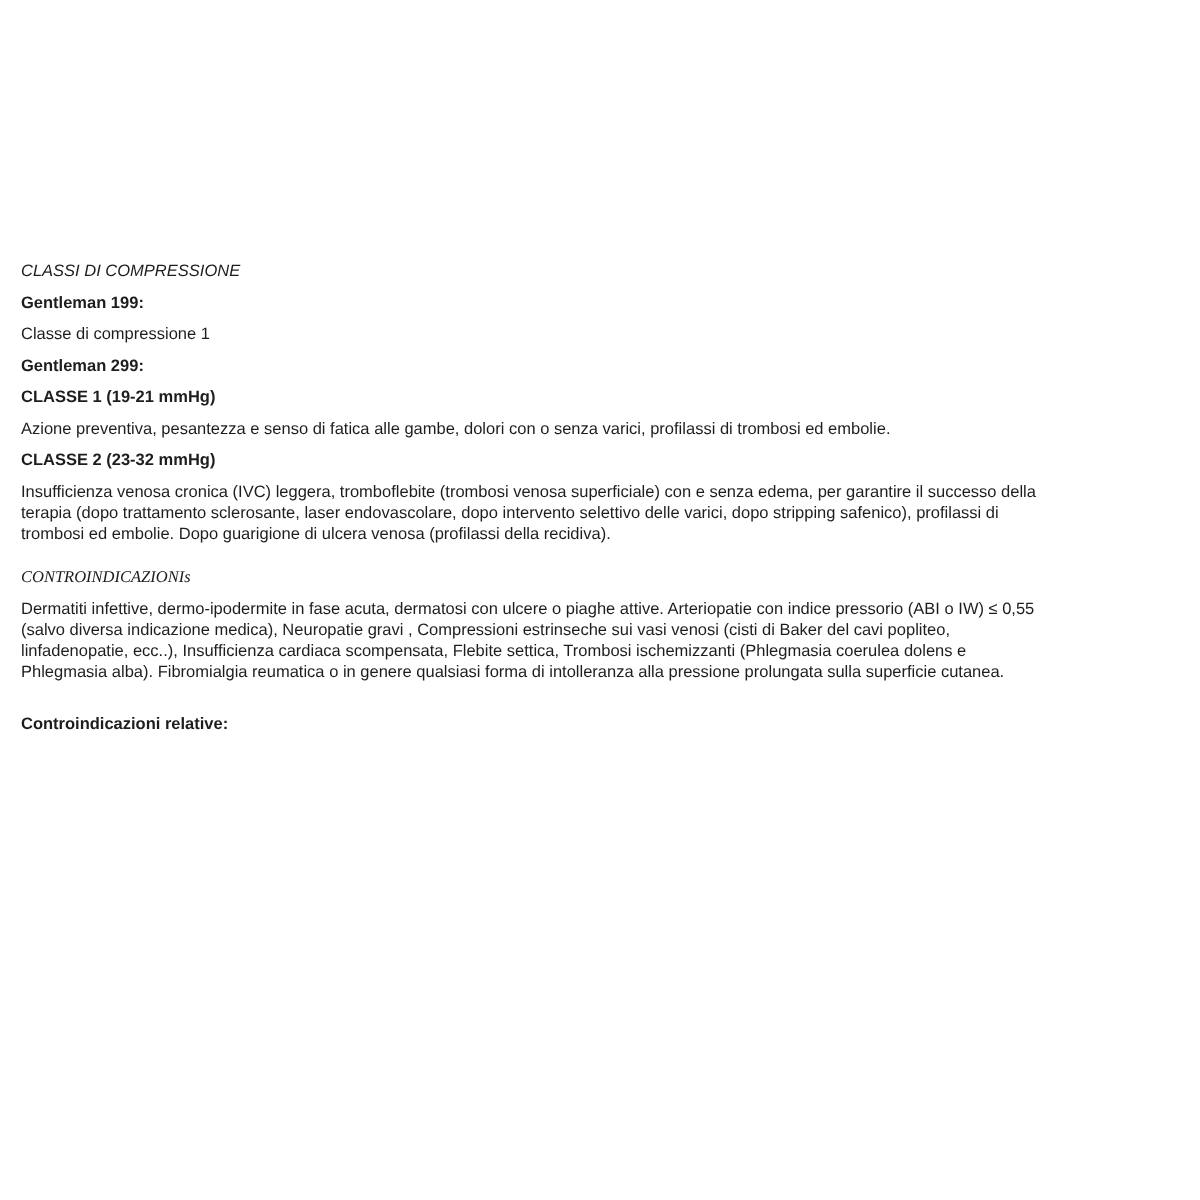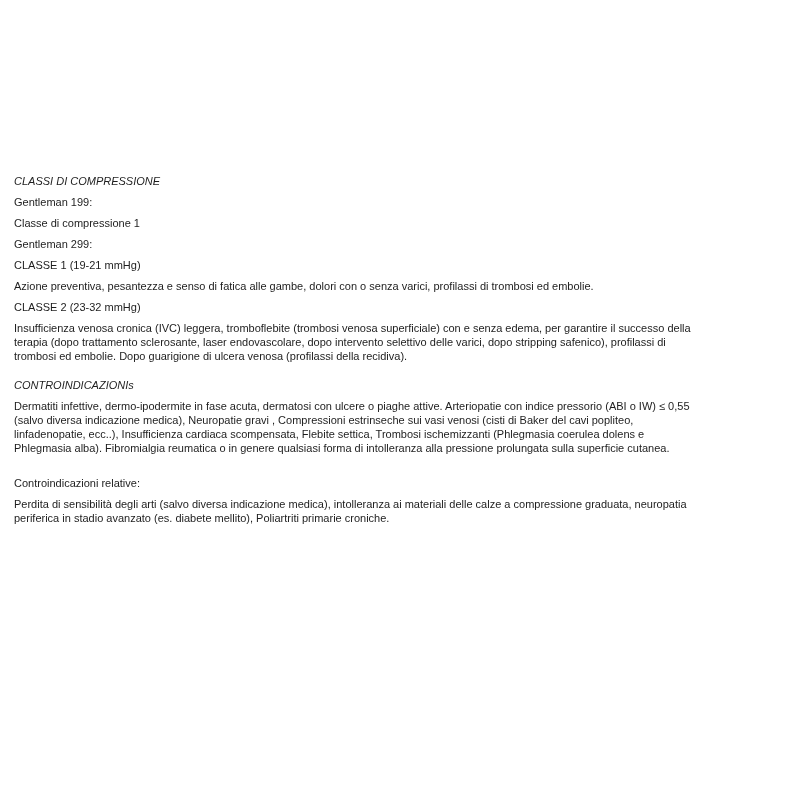--- a/index.html
+++ b/index.html
@@ -23,24 +23,24 @@
     font-size: 11px;
     line-height: 14px;
     margin: 0 0 7px 0;
     letter-spacing: 0;
   }
   .t-italic {
     font-style: italic;
     font-weight: 400;
   }
   .t-bold {
-    font-weight: 400;
+    font-weight: 700;
   }
   .mt20 { margin-top: 20px !important; }
-  .mt15 { margin-top: 15px !important; }
+  .mt15 { margin-top: 15px !important; font-family: Liberation Serif, serif; }
   .mt21 { margin-top: 21px !important; }
 </style>
 </head>
 <body>
 
 <main class="doc">
 
   <section>
     <p class="t-italic">CLASSI DI COMPRESSIONE</p>
     <p class="t-bold">Gentleman 199:</p>
@@ -52,16 +52,15 @@
     <p class="t-bold">CLASSE 1 (19-21 mmHg)</p>
     <p>Azione preventiva, pesantezza e senso di fatica alle gambe, dolori con o senza varici, profilassi di trombosi ed embolie.</p>
     <p class="t-bold">CLASSE 2 (23-32 mmHg)</p>
     <p>Insufficienza venosa cronica (IVC) leggera, tromboflebite (trombosi venosa superficiale) con e senza edema, per garantire il successo della terapia (dopo trattamento sclerosante, laser endovascolare, dopo intervento selettivo delle varici, dopo stripping safenico), profilassi di trombosi ed embolie. Dopo guarigione di ulcera venosa (profilassi della recidiva).</p>
   </section>
 
   <section>
     <p class="t-italic mt15">CONTROINDICAZIONIs</p>
     <p>Dermatiti infettive, dermo-ipodermite in fase acuta, dermatosi con ulcere o piaghe attive. Arteriopatie con indice pressorio (ABI o IW) ≤ 0,55 (salvo diversa indicazione medica), Neuropatie gravi , Compressioni estrinseche sui vasi venosi (cisti di Baker del cavi popliteo, linfadenopatie, ecc..), Insufficienza cardiaca scompensata, Flebite settica, Trombosi ischemizzanti (Phlegmasia coerulea dolens e Phlegmasia alba). Fibromialgia reumatica o in genere qualsiasi forma di intolleranza alla pressione prolungata sulla superficie cutanea.</p>
     <p class="t-bold mt21">Controindicazioni relative:</p>
-    <p>Perdita di sensibilità degli arti (salvo diversa indicazione medica), intolleranza ai materiali delle calze a compressione graduata, neuropatia periferica in stadio avanzato (es. diabete mellito), Poliartriti primarie croniche.</p>
   </section>
 
 </main>
 
 </body></html>

